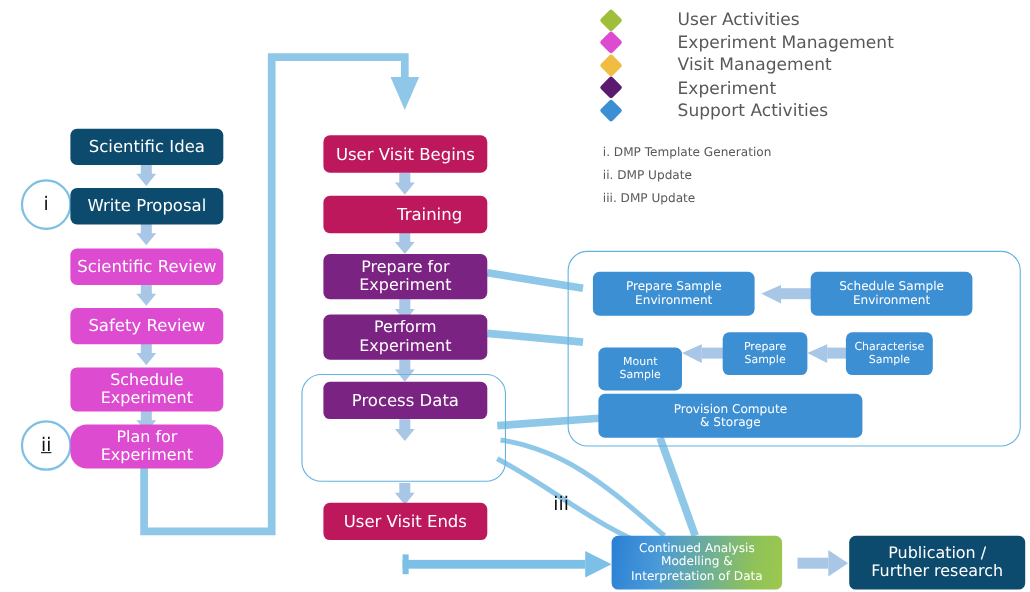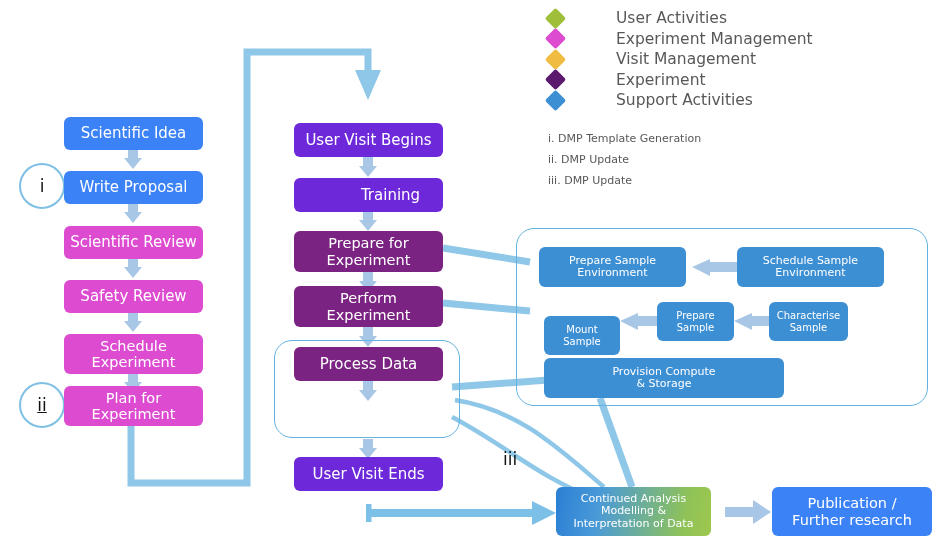--- a/index.html
+++ b/index.html
@@ -28,23 +28,23 @@
     display: flex;
     align-items: center;
     justify-content: center;
     text-align: center;
     color: #ffffff;
     border-radius: 6px;
     line-height: 1.12;
     padding: 2px 4px;
     white-space: pre-line;
   }
-  .node.green   { background: #3b82f6; }
+  .node.green   { background: #0c4a6e; }
   .node.magenta { background: #dd4bd0; }
-  .node.amber   { background: #6d28d9; }
+  .node.amber   { background: #be185d; }
   .node.purple  { background: #7b2382; }
   .node.blue    { background: #3d8fd4; }
   .node.grad    { background: linear-gradient(100deg, #2a7fd4 0%, #4a9ad8 28%, #8fc258 82%, #9ec84e 100%); }
 
   .col-main { font-size: 15px; }
   .col-main.two { font-size: 14.5px; }
   .sup-box  { font-size: 11px; }
   .sup-box.small { font-size: 10px; }
 
   
@@ -221,21 +221,21 @@
 
   <div class="node green col-main" style="left:64px; top:171px; width:139px; height:33px;">Write Proposal</div>
 
   <div class="node magenta col-main" style="left:64px; top:226px; width:139px; height:33px;">Scientific Review</div>
 
   <div class="node magenta col-main" style="left:64px; top:280px; width:139px; height:33px;">Safety Review</div>
 
   <div class="node magenta col-main two" style="left:64px; top:334px; width:139px; height:40px;">Schedule
 Experiment</div>
 
-  <div class="node magenta col-main two" style="left:64px; top:386px; width:139px; height:40px;">Plan for
+  <div class="node magenta col-main two" style="left:64px; top:386px; width:139px; height:40px;border-radius:15px;">Plan for
 Experiment</div>
 
   <div class="node amber col-main" style="left:294px; top:123px; width:149px; height:34px;">User Visit Begins</div>
 
   <div class="node amber col-main" style="left:294px; top:178px; width:149px; height:34px;padding-left:48px;">Training</div>
 
   <div class="node purple col-main two" style="left:294px; top:231px; width:149px; height:41px;">Prepare for
 Experiment</div>
 
   <div class="node purple col-main two" style="left:294px; top:286px; width:149px; height:41px;">Perform

